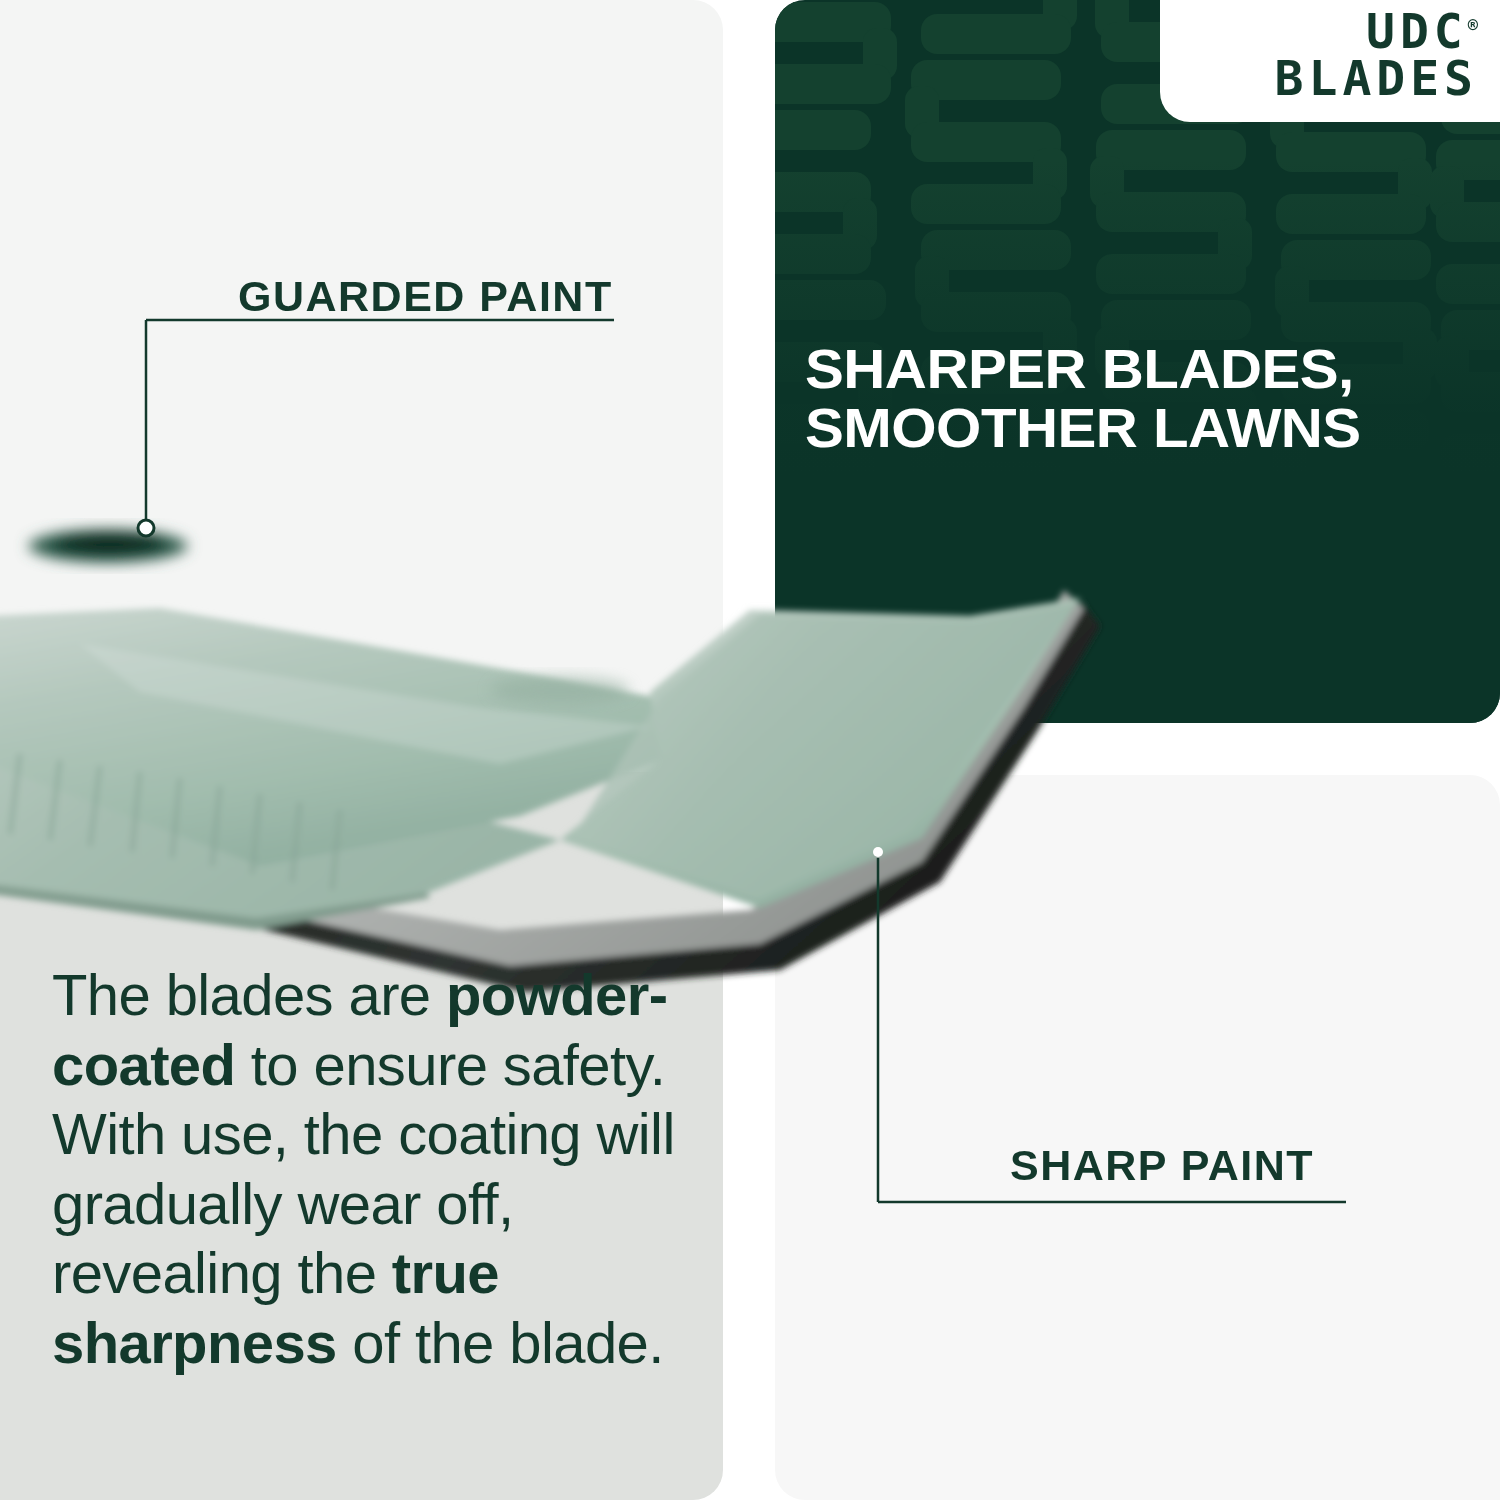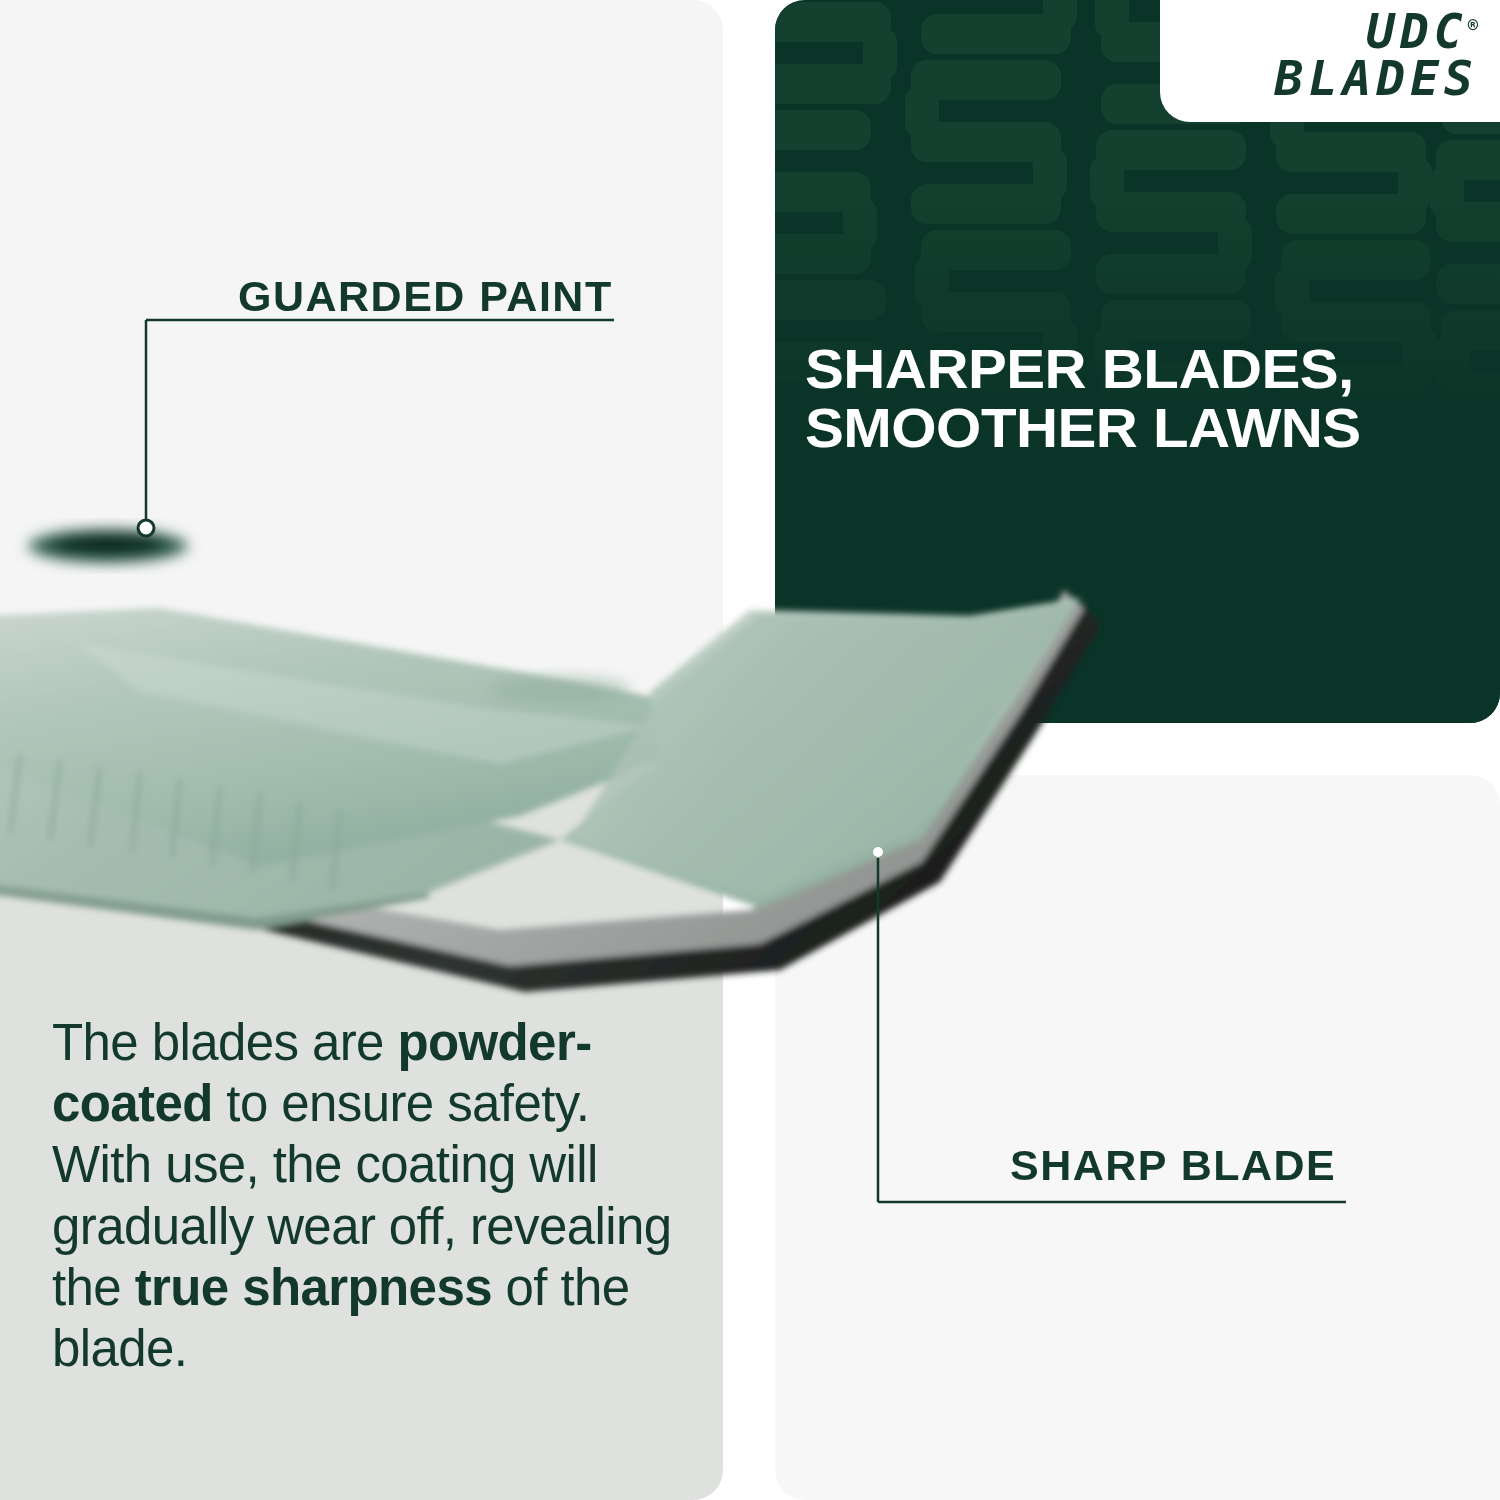--- a/index.html
+++ b/index.html
@@ -66,21 +66,20 @@
     pointer-events: none;
   }
 
   
   #logo-notch {
     position: absolute;
     right: 0px; top: 0px;
     width: 340px; height: 122px;
     background: #ffffff;
     border-bottom-left-radius: 30px;
-    font-style: italic;
   }
   #logo {
     position: absolute;
     right: 22px; top: 8px;
     text-align: right;
     color: #13392c;
     line-height: 0.98;
   }
   #logo .line {
     font-family: "DejaVu Sans Mono", monospace;
@@ -108,24 +107,24 @@
     line-height: 1.05;
     letter-spacing: -0.5px;
     transform: scaleX(1.04);
     transform-origin: left center;
   }
   #headline .hl-line { display: block; white-space: nowrap; }
 
   
   #body-copy {
     position: absolute;
-    left: 52px; top: 1012px;
+    left: 52px; top: 960px;
     width: 640px;
     color: #13392c;
-    font-size: 51px;
+    font-size: 58px;
     line-height: 1.20;
     letter-spacing: -0.6px;
   }
   #body-copy b { font-weight: bold; }
 
   
   .callout-label {
     position: absolute;
     color: #13392c;
     font-size: 43px;
@@ -300,21 +299,21 @@
     </g>
   </svg>
 
   <div class="callout-label" id="label-guarded-paint">GUARDED PAINT</div>
   <svg class="leader" id="leader-guarded-paint" style="left:130px; top:312px; width:500px; height:230px;" viewBox="0 0 500 230">
     <path d="M 16 8 L 484 8" stroke="#13392c" stroke-width="2.5" fill="none"></path>
     <path d="M 16 8 L 16 210" stroke="#13392c" stroke-width="2.5" fill="none"></path>
     <circle cx="16" cy="216" r="8" fill="#ffffff" stroke="#13392c" stroke-width="3"></circle>
   </svg>
 
-  <div class="callout-label" id="label-sharp-blade">SHARP BLADE</div>
+  <div class="callout-label" id="label-sharp-blade">SHARP PAINT</div>
   <svg class="leader" id="leader-sharp-blade" style="left:862px; top:842px; width:500px; height:372px;" viewBox="0 0 500 372">
     <circle cx="16" cy="10" r="5" fill="#ffffff"></circle>
     <path d="M 16 16 L 16 360" stroke="#13392c" stroke-width="2.5" fill="none"></path>
     <path d="M 16 360 L 484 360" stroke="#13392c" stroke-width="2.5" fill="none"></path>
   </svg>
 
   <div id="body-copy">
     <span>The blades are </span><b>powder-coated</b><span> to ensure safety. With use, the coating will gradually wear off, revealing the </span><b>true sharpness</b><span> of the blade.</span>
   </div>
 

